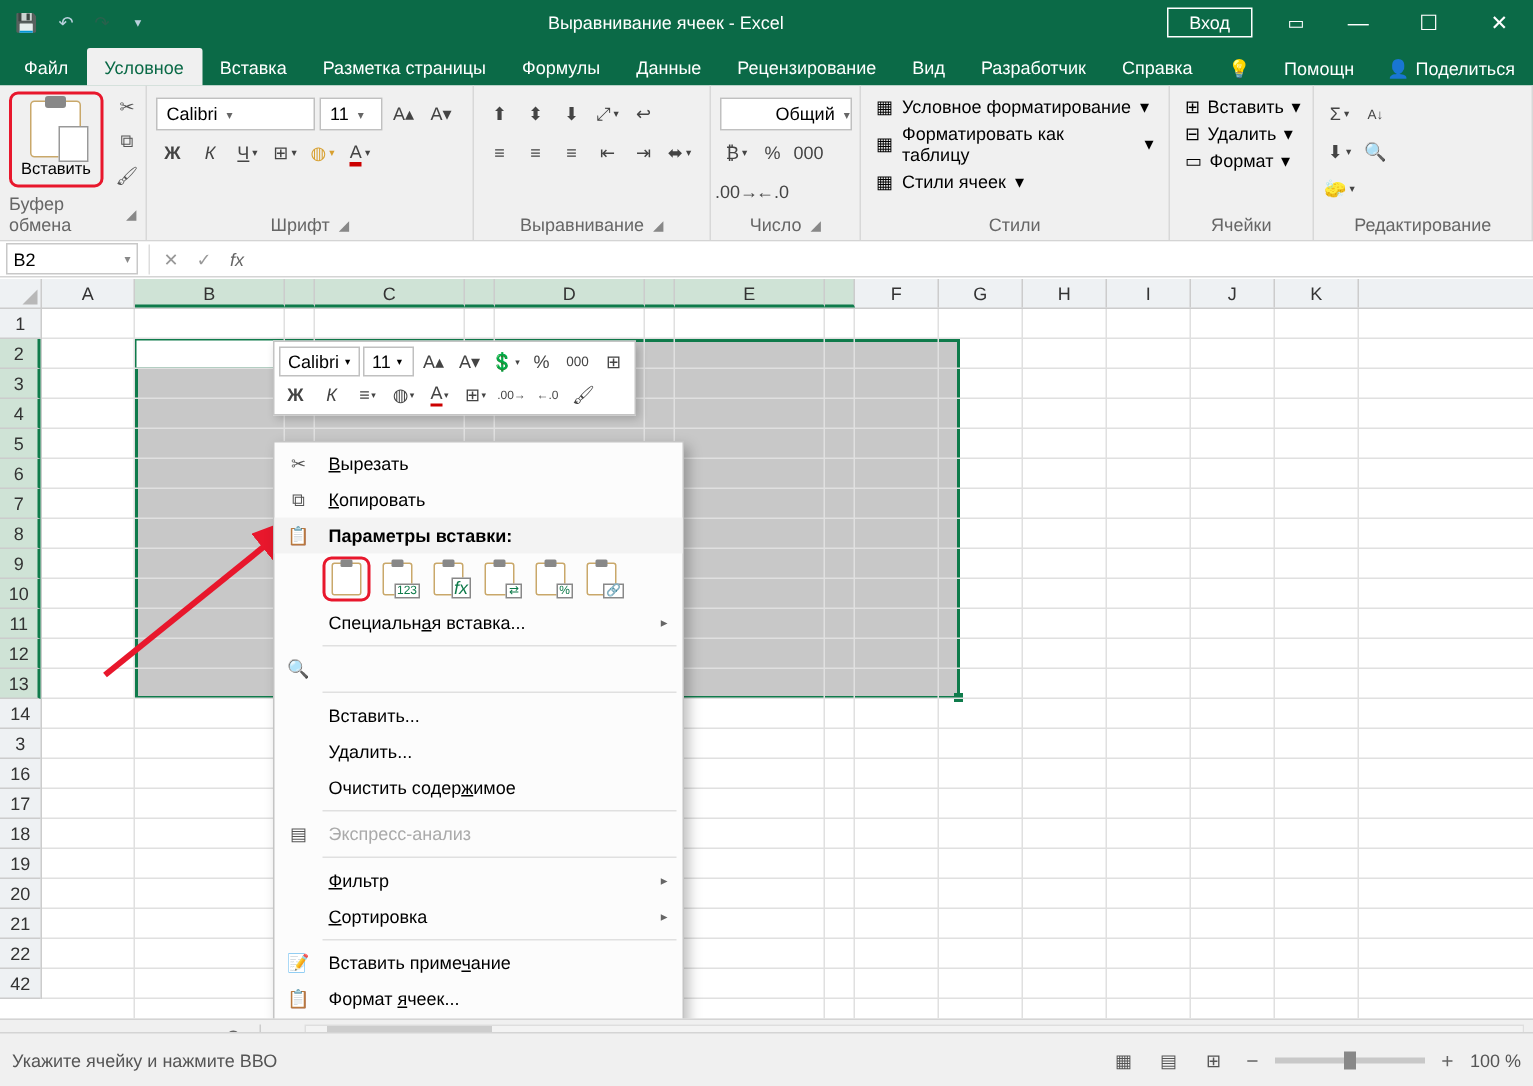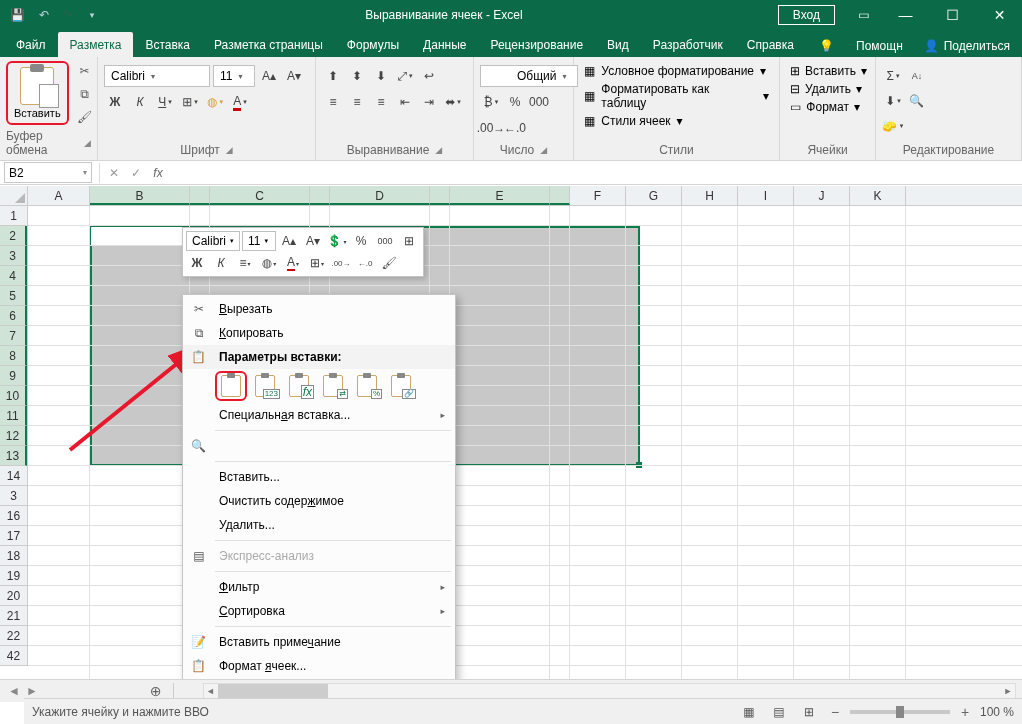--- a/index.html
+++ b/index.html
@@ -100,21 +100,21 @@
 
 .sheet-bar { position: absolute; bottom: 22px; left: 0; right: 0; height: 23px; background: #f0f0f0; border-top: 1px solid #d4d4d4; display: flex; align-items: center; }
 .sheet-nav { display: flex; padding: 0 8px; gap: 6px; color: #888; }
 .sheet-tab { background: #fff; border: 1px solid #ccc; border-bottom: none; padding: 3px 14px; font-size: 12px; font-weight: bold; color: #c2410c; margin-left: 6px; margin-top: 36px; }
 .sheet-add { width: 22px; text-align: center; color: #666; font-size: 14px; }
 .hscroll { flex: 1; margin: 0 6px 0 20px; height: 16px; background: #f3f3f3; border: 1px solid #dedede; position: relative; }
 .hscroll-thumb { position: absolute; left: 14px; top: 0; bottom: 0; width: 110px; background: #cdcdcd; }
 .hscroll-btn { position: absolute; top: 0; bottom: 0; width: 14px; background: #f3f3f3; display:flex; align-items:center; justify-content:center; font-size:9px; color:#777; }
 
 
-.status { position: absolute; bottom: 0; left: 0; right: 0; height: 26px; background: #f0f0f0; border-top: 1px solid #d4d4d4; display: flex; align-items: center; padding: 0 8px; font-size: 12px; color: #555; margin-left: 24px; }
+.status { position: absolute; bottom: 0; left: 0; right: 0; height: 36px; background: #f0f0f0; border-top: 1px solid #d4d4d4; display: flex; align-items: center; padding: 0 8px; font-size: 12px; color: #555; }
 .status-right { margin-left: auto; display: flex; align-items: center; gap: 8px; }
 .view-btn { width: 22px; height: 18px; display: flex; align-items: center; justify-content: center; }
 .zoom-slider { width: 100px; height: 4px; background: #c8c8c8; position: relative; }
 .zoom-slider::after { content: ''; position: absolute; left: 50%; top: -4px; width: 8px; height: 12px; background: #888; transform: translateX(-50%); }
 .zoom-btn { width: 14px; text-align: center; font-size: 14px; color: #666; }
 </style>
 </head>
 <body>
 
 <div class="titlebar">
@@ -129,21 +129,21 @@
     <div class="login-box">Вход</div>
     <div class="faceframe">▭</div>
     <div class="win-btn">—</div>
     <div class="win-btn">☐</div>
     <div class="win-btn close">✕</div>
   </div>
 </div>
 
 <div class="tabs">
   <div class="tab">Файл</div>
-  <div class="tab active">Разметка</div>
+  <div class="tab active">Условное</div>
   <div class="tab">Вставка</div>
   <div class="tab">Разметка страницы</div>
   <div class="tab">Формулы</div>
   <div class="tab">Данные</div>
   <div class="tab">Рецензирование</div>
   <div class="tab">Вид</div>
   <div class="tab">Разработчик</div>
   <div class="tab">Справка</div>
   <div class="tabs-right">
     <div class="tabs-right-item">💡</div>
@@ -234,21 +234,21 @@
       </div>
     </div>
     <div class="group-label">
         <span>Выравнивание</span> 
         <span class="dlg">◢</span>
       </div>
   </div>
 
   <div class="group" style="width:100px;">
     <div class="group-body align-col" style="gap:4px;padding-top:4px;">
-      <div class="combo" style="width:98px;padding-left:36px;">
+      <div class="combo" style="width:88px;padding-left:36px;">
           <span>Общий</span>
           <span class="dd">▾</span>
         </div>
       <div class="align-row">
         <div class="ico">₿<span class="dd">▾</span></div>
         <div class="ico">%</div>
         <div class="ico">000</div>
       </div>
       <div class="align-row">
         <div class="ico">.00→</div>
@@ -520,25 +520,25 @@
   <div class="cm-item">
       <span class="cm-icon">🔍</span>
     </div>
   <div class="cm-sep"></div>
   <div class="cm-item">
       <span class="cm-icon"></span>
       <span class="cm-text">Вставить...</span>
     </div>
   <div class="cm-item">
       <span class="cm-icon"></span>
+      <span class="cm-text">Удалить...</span>
+    </div>
+  <div class="cm-item">
+      <span class="cm-icon"></span>
       <span class="cm-text">Очистить содер<u>ж</u>имое</span>
-    </div>
-  <div class="cm-item">
-      <span class="cm-icon"></span>
-      <span class="cm-text">Удалить...</span>
     </div>
   <div class="cm-sep"></div>
   <div class="cm-item disabled">
       <span class="cm-icon">▤</span>
       <span class="cm-text">Экспресс-анализ</span>
     </div>
   <div class="cm-sep"></div>
   <div class="cm-item">
       <span class="cm-icon"></span>
       <span class="cm-text"><u>Ф</u>ильтр</span>

